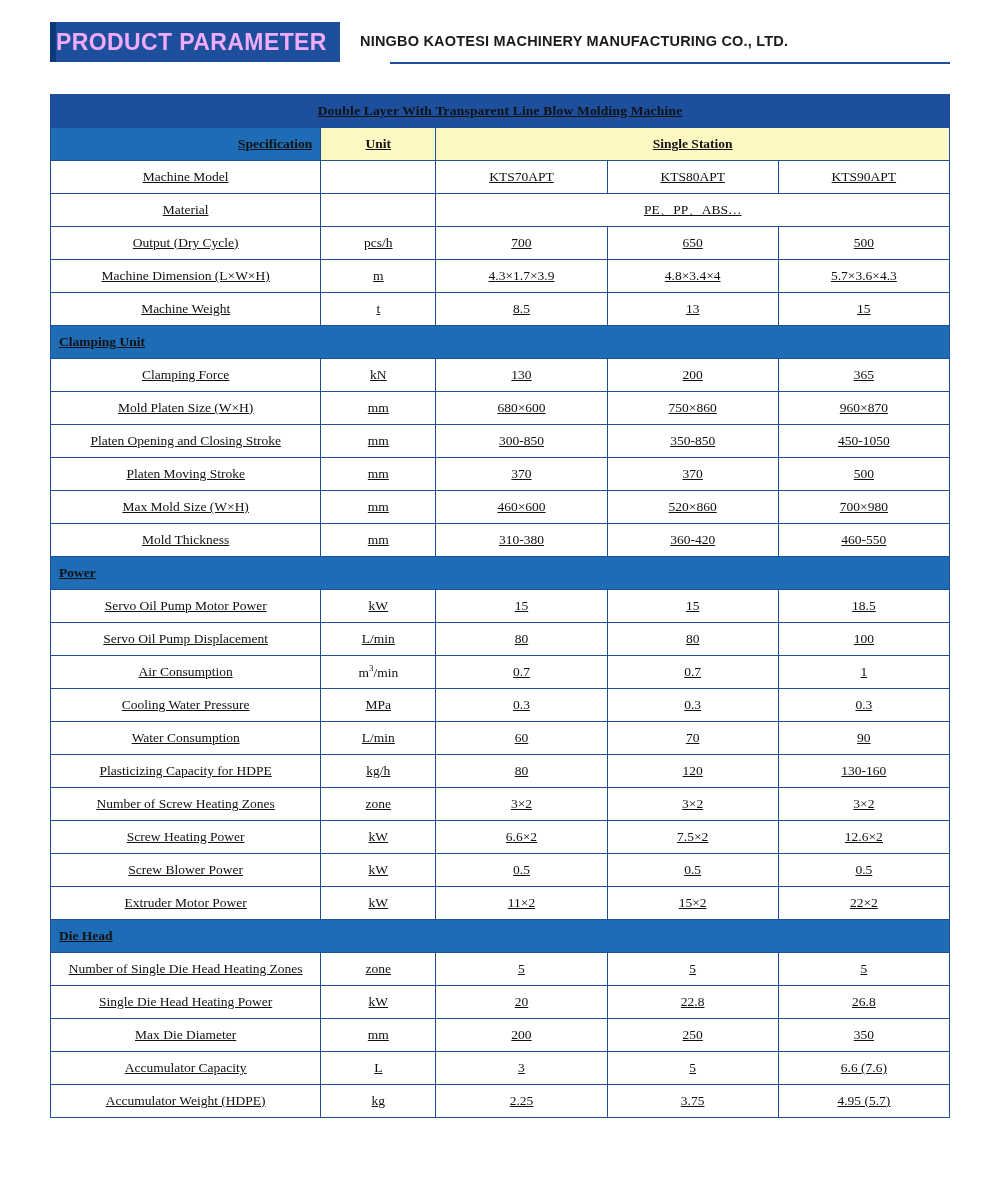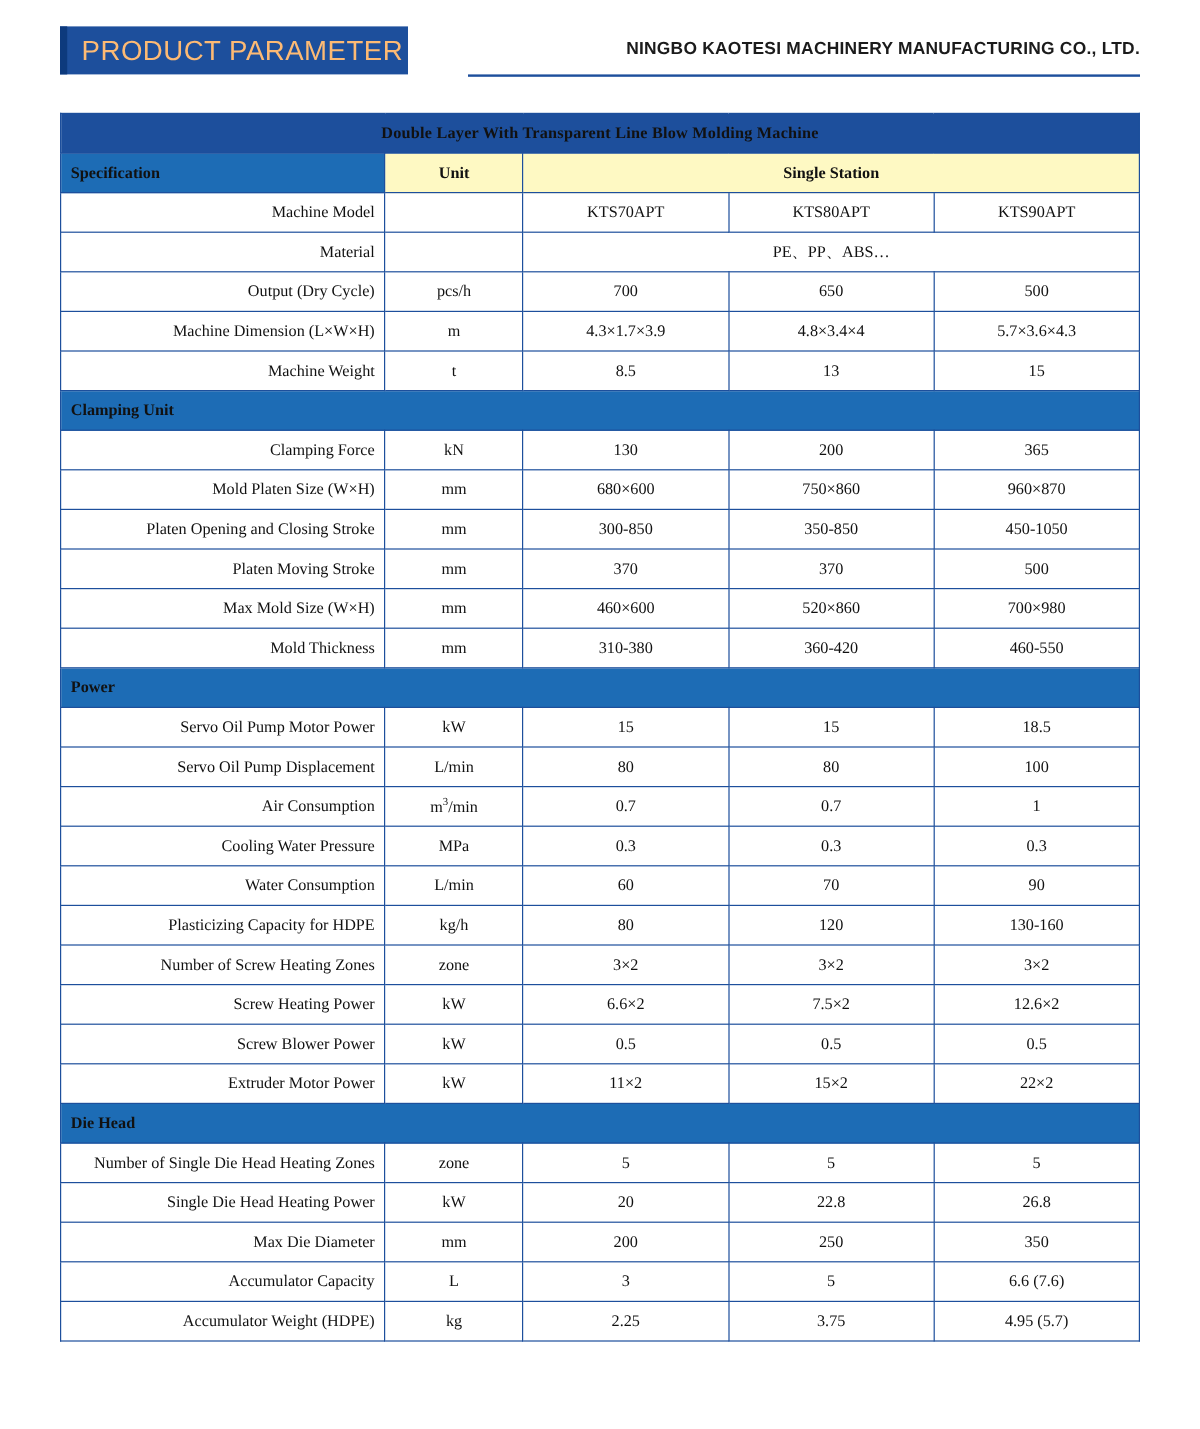--- a/index.html
+++ b/index.html
@@ -33,34 +33,34 @@
     top: 22px;
     width: 290px;
     height: 40px;
     background: #1d4f9c;
     border-left: 6px solid #0d3a7d;
     display: flex;
     align-items: center;
     box-sizing: border-box;
   }
   .header-title {
-    color: #fdba74;
+    color: #f0abfc;
     font-family: "Liberation Sans", sans-serif;
-    font-weight: normal;
+    font-weight: bold;
     font-size: 23px;
     letter-spacing: .4px;
-    padding-left: 12px;
+    padding-left: 0;
     white-space: nowrap;
   }
   .header-company {
     position: absolute;
     left: 360px;
     top: 33px;
     width: 590px;
-    text-align: right;
+    text-align: left;
     font-family: "Liberation Sans", sans-serif;
     font-size: 14.5px;
     font-weight: bold;
     color: #1b1b1b;
     letter-spacing: .2px;
   }
   .header-rule {
     position: absolute;
     left: 390px;
     right: 50px;
@@ -68,20 +68,21 @@
     height: 2px;
     background: #1d4f9c;
   }
 
   
   .table-wrap {
     position: absolute;
     left: 50px;
     top: 94px;
     width: 900px;
+    text-decoration: underline;
   }
   table.spec {
     border-collapse: collapse;
     width: 900px;
     table-layout: fixed;
     border: 1px solid #1d4f9c;
   }
   table.spec td {
     border: 1px solid #1d4f9c;
     font-size: 13.5px;
@@ -107,32 +108,32 @@
   }
   .subhead-row td {
     background: #fef9c3;
     color: #ffffff;
     font-weight: bold;
     font-size: 13.5px;
     height: 29px;
     text-align: center;
   }
   .subhead-row td.left {
-    text-align: left;
+    text-align: right;
     background: #1d6cb5;
   }
   .section-row td {
     background: #1d6cb5;
     color: #ffffff;
     font-weight: bold;
     font-size: 13.5px;
     text-align: left;
     height: 27px;
   }
-  td.label { text-align: right; }
+  td.label { text-align: center; }
   td.center { text-align: center; }
   td.span-center { text-align: center; }
   .sup-wrap { position: relative; display: inline-block; }
   .sup-wrap sup { font-size: 9px; vertical-align: super; }
 </style>
 </head>
 <body>
 
 <div class="page">
 

